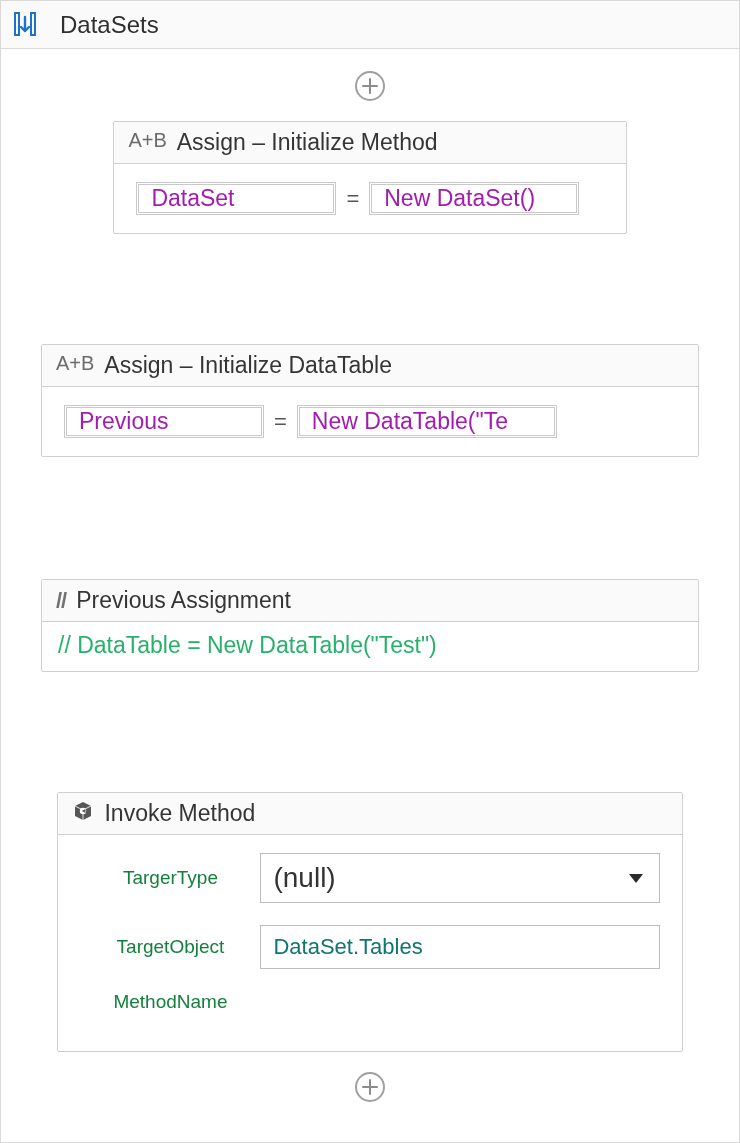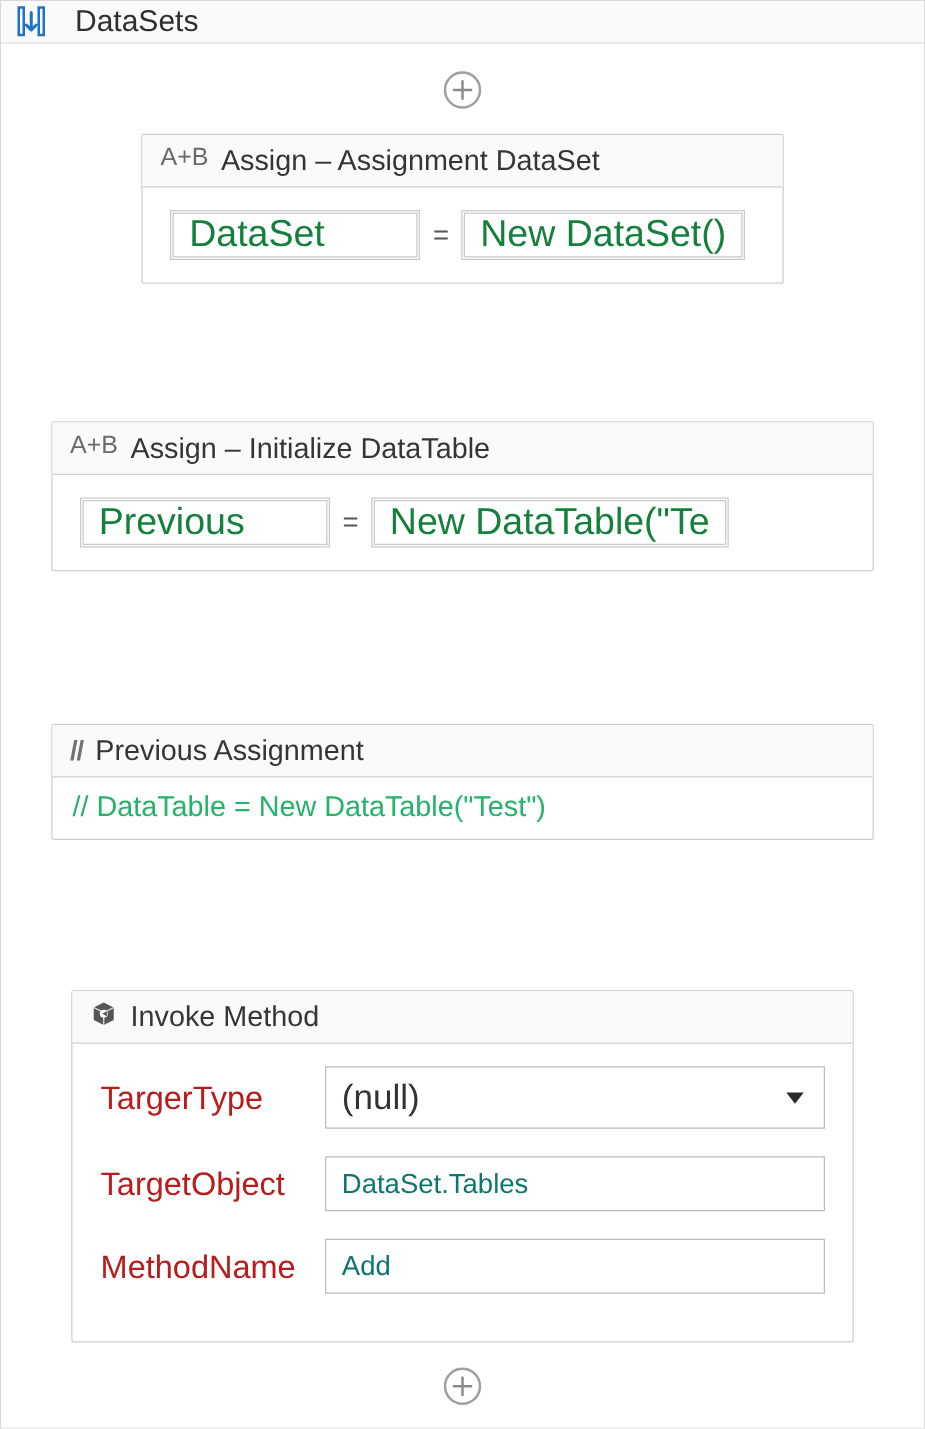--- a/index.html
+++ b/index.html
@@ -83,24 +83,24 @@
   .activity-body {
     padding: 18px 22px;
     display: flex;
     align-items: center;
     gap: 8px;
     flex-wrap: wrap;
   }
   .field-box {
     border: 3px double #c9c9c9;
     padding: 0 12px;
-    font-size: 30px;
+    font-size: 23px;
     background: #fff;
     min-width: 120px;
-    color: #15803d;
+    color: #a21caf;
   }
   .field-box.wide  { min-width: 210px; }
   .field-box.left  { min-width: 200px; }
   .field-box.tr    { min-width: 260px; }
   .eq {
     font-size: 22px;
     color: #555;
     padding: 0 2px;
   }
   .arrow {
@@ -135,22 +135,23 @@
     padding: 18px 22px 26px 22px;
   }
   .prop-row {
     display: flex;
     align-items: center;
     margin-bottom: 22px;
   }
   .prop-row:last-child { margin-bottom: 12px; }
   .prop-label {
     width: 180px;
-    font-size: 26px;
-    color: #b91c1c;
+    font-size: 19px;
+    color: #15803d;
+    text-align: center;
   }
   .prop-input {
     flex: 1;
     border: 1px solid #bdbdbd;
     padding: 8px 12px;
     font-size: 22px;
     font-family: inherit;
     outline: none;
     background: #fff;
     color: #0f766e;
@@ -195,21 +196,21 @@
 
     <div class="plus-btn">
       <svg viewBox="0 0 16 16">
           <path d="M8 1 V15 M1 8 H15" stroke="#8b8b8b" stroke-width="2" stroke-linecap="round"></path>
         </svg>
     </div>
 
     <div class="activity-box" style="width:78%;">
       <div class="activity-header">
         <span class="header-prefix">A+B</span>
-        <span class="header-title">Assign – Assignment DataSet</span>
+        <span class="header-title">Assign – Initialize Method</span>
       </div>
       <div class="activity-body">
         <div class="field-box left">DataSet</div>
         <span class="eq">=</span>
         <div class="field-box wide">New DataSet()</div>
       </div>
     </div>
 
     <div class="arrow">
       <svg width="16" height="96">
@@ -274,21 +275,20 @@
           </div>
         </div>
 
         <div class="prop-row">
           <div class="prop-label">TargetObject</div>
           <input class="prop-input" value="DataSet.Tables" style="">
         </div>
 
         <div class="prop-row">
           <div class="prop-label">MethodName</div>
-          <input class="prop-input" value="Add" style="">
         </div>
 
       </div>
     </div>
 
     <div class="plus-btn" style="margin:20px 0 0 0;">
       <svg viewBox="0 0 16 16">
           <path d="M8 1 V15 M1 8 H15" stroke="#8b8b8b" stroke-width="2" stroke-linecap="round"></path>
         </svg>
     </div>

